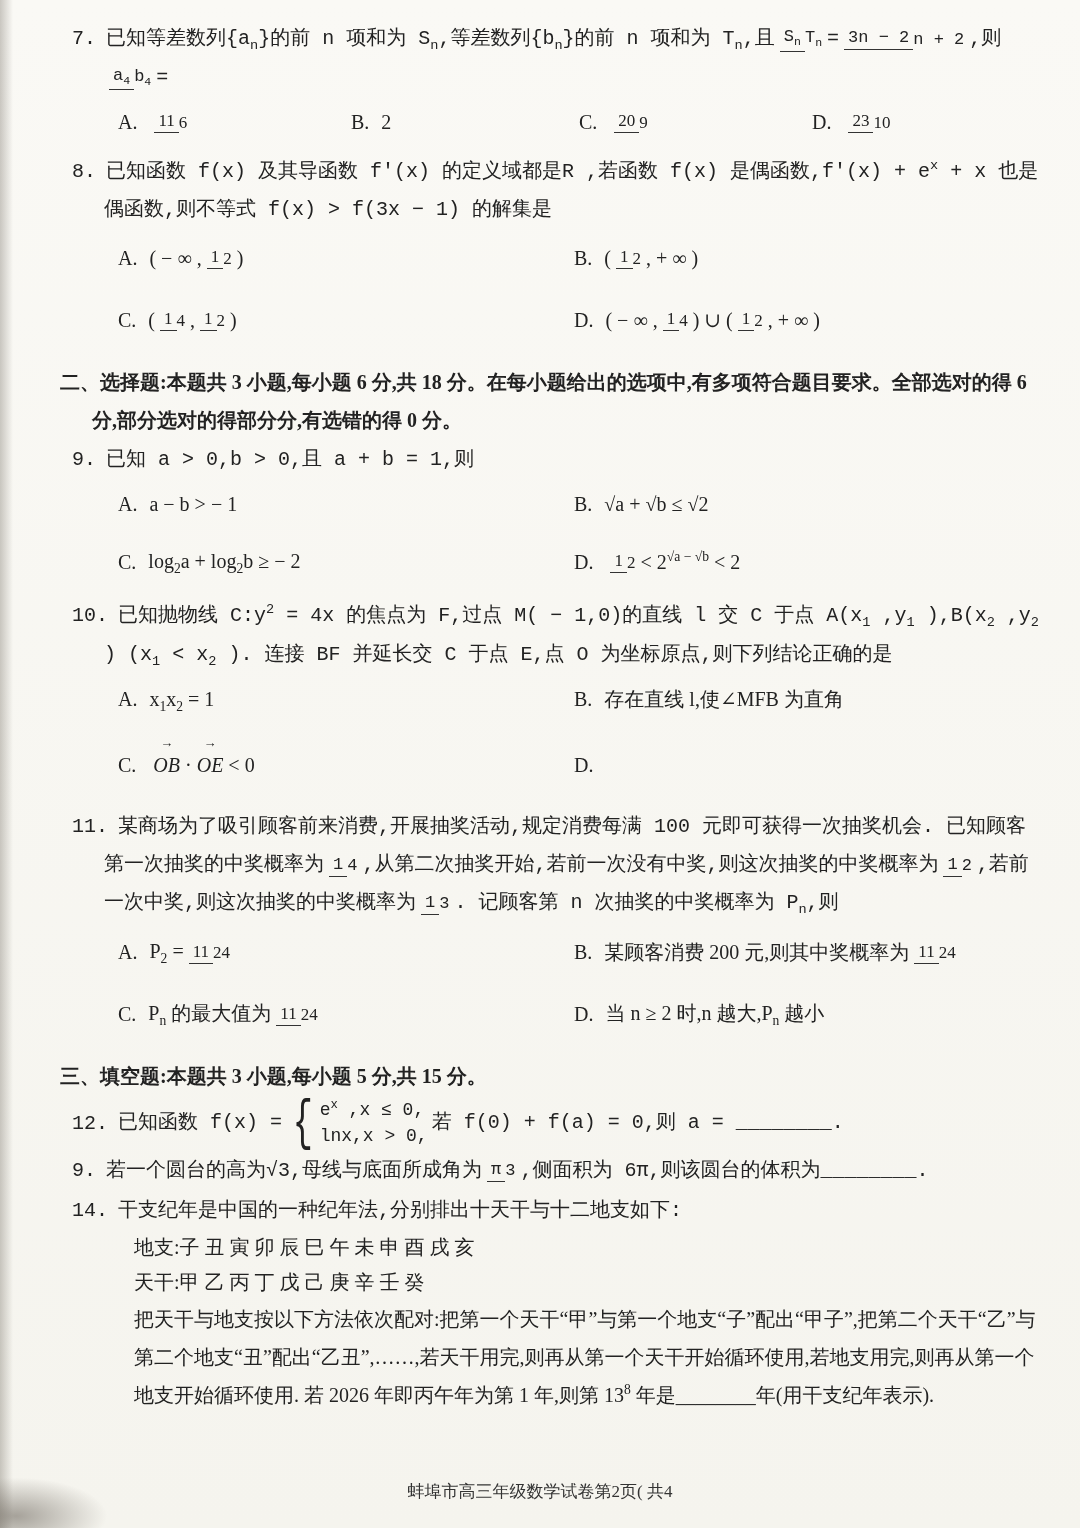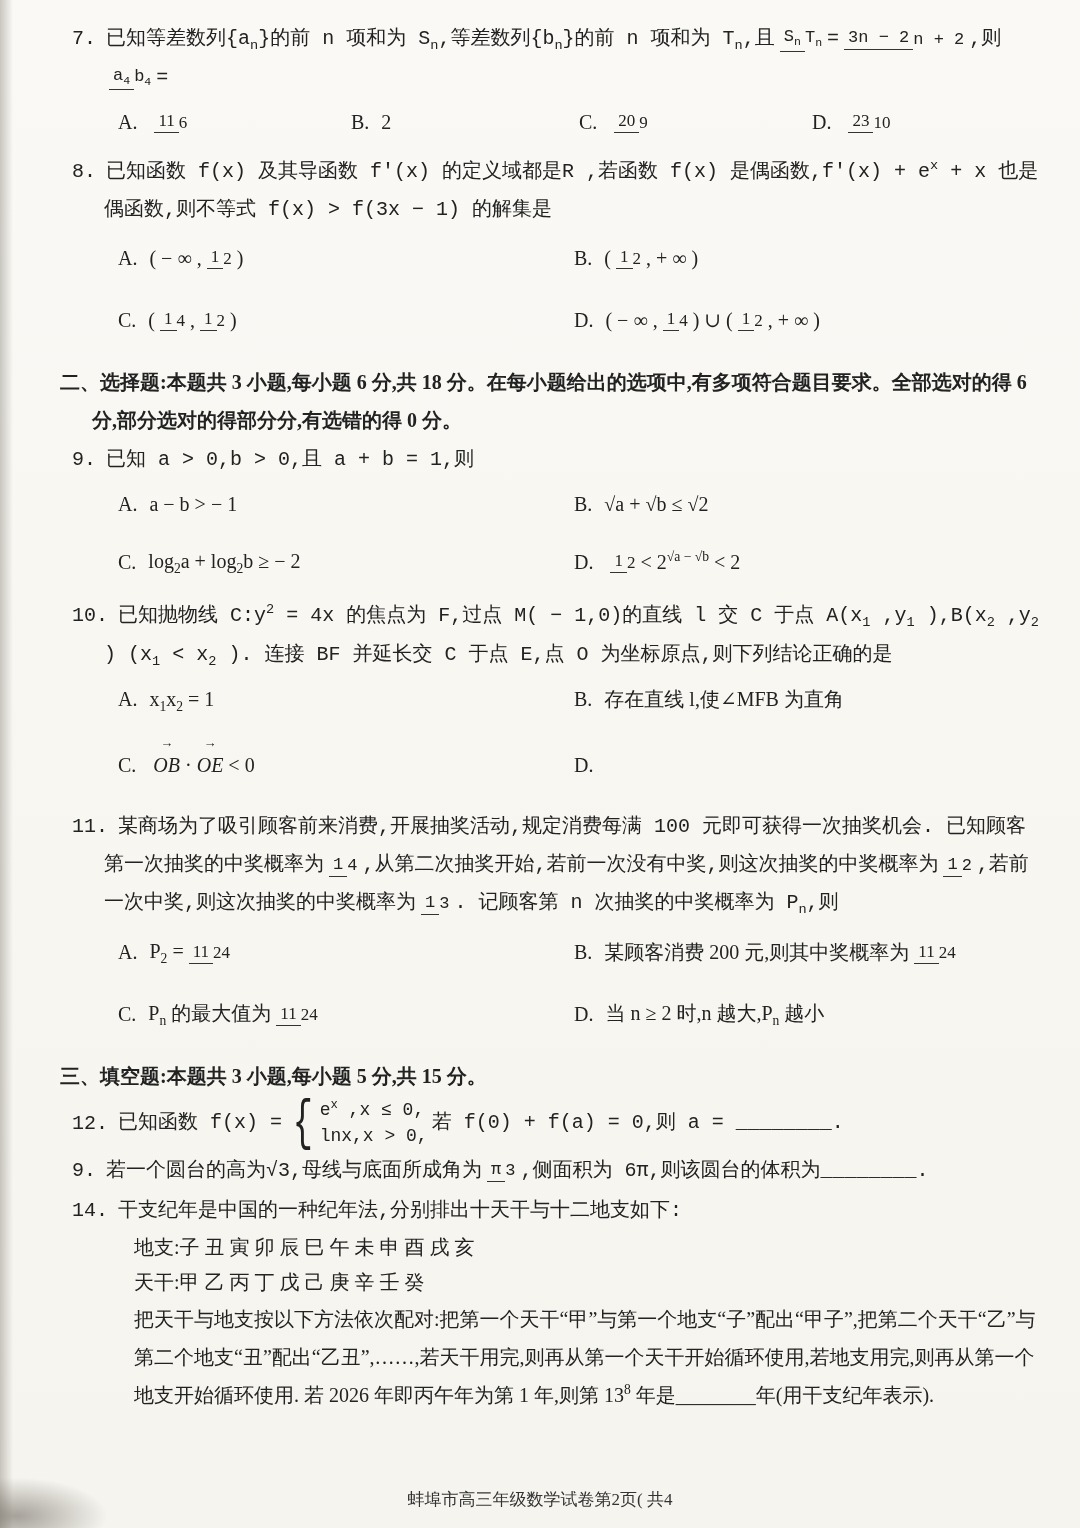--- a/index.html
+++ b/index.html
@@ -23,21 +23,21 @@
   .frac .num{padding:0 4px 1px;border-bottom:1.4px solid #333;white-space:nowrap;}
   .frac .den{padding-top:1px;white-space:nowrap;}
   .section-head{font-weight:bold;padding-left:62px;text-indent:-32px;margin:16px 0 2px;}
   .vec{position:relative;font-style:italic;margin:16px 3px;padding:0 2px;}
   .vec::after{content:"→";position:absolute;left:50%;top:-15px;transform:translateX(-50%);font-size:13px;font-style:normal;}
   .cases{display:inline-flex;align-items:center;vertical-align:middle;text-indent:0;margin:0 4px;}
   .brace{font-size:56px;font-weight:400;line-height:.85;transform:scaleX(.6);margin-right:0;}
   .case-rows{display:inline-flex;flex-direction:column;font-size:18px;line-height:1.45;text-align:left;}
   .q14-sub{padding-left:104px;line-height:1.75;}
   .q14-body{padding-left:104px;line-height:1.9;}
-  .footer{position:absolute;left:0;right:0;bottom:12px;text-align:center;font-size:17px;color:#333;}
+  .footer{position:absolute;left:0;right:0;bottom:20px;text-align:center;font-size:17px;color:#333;}
   sub,sup{font-size:.68em;}
 </style>
 </head>
 <body>
 
 <div class="page">
 
   <section class="q">
     <p class="stem">
       <span class="qno">7.</span><span>已知等差数列{a<sub>n</sub>}的前 n 项和为 S<sub>n</sub>,等差数列{b<sub>n</sub>}的前 n 项和为 T<sub>n</sub>,且</span><span class="frac">

